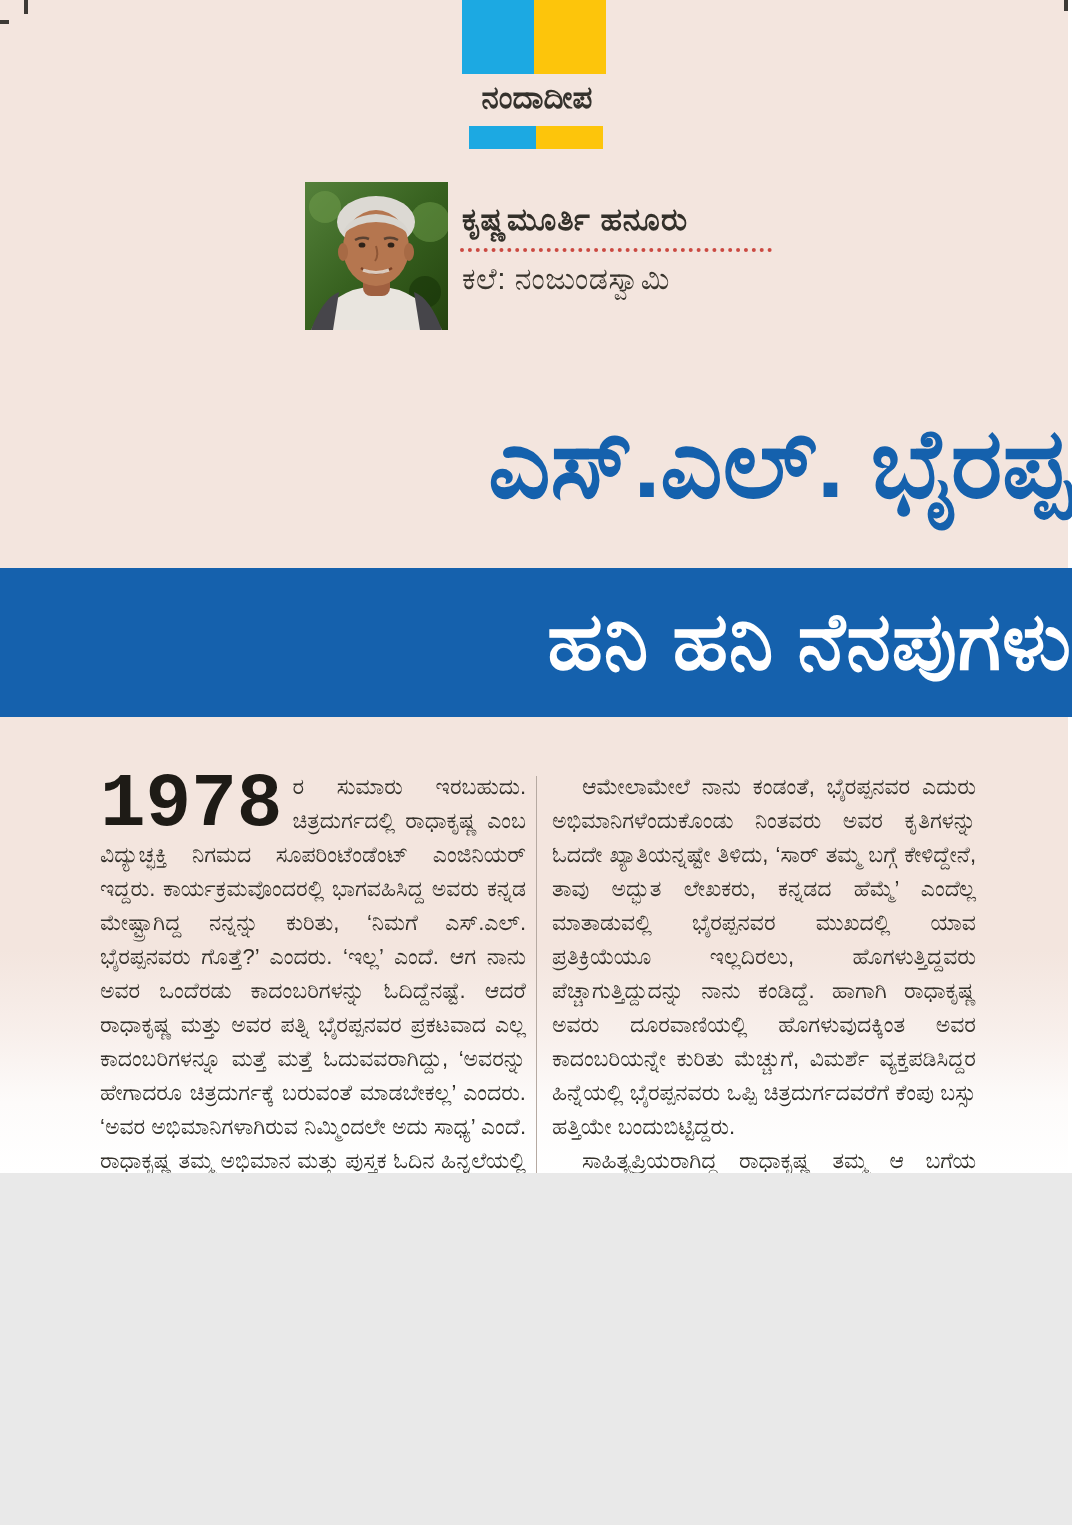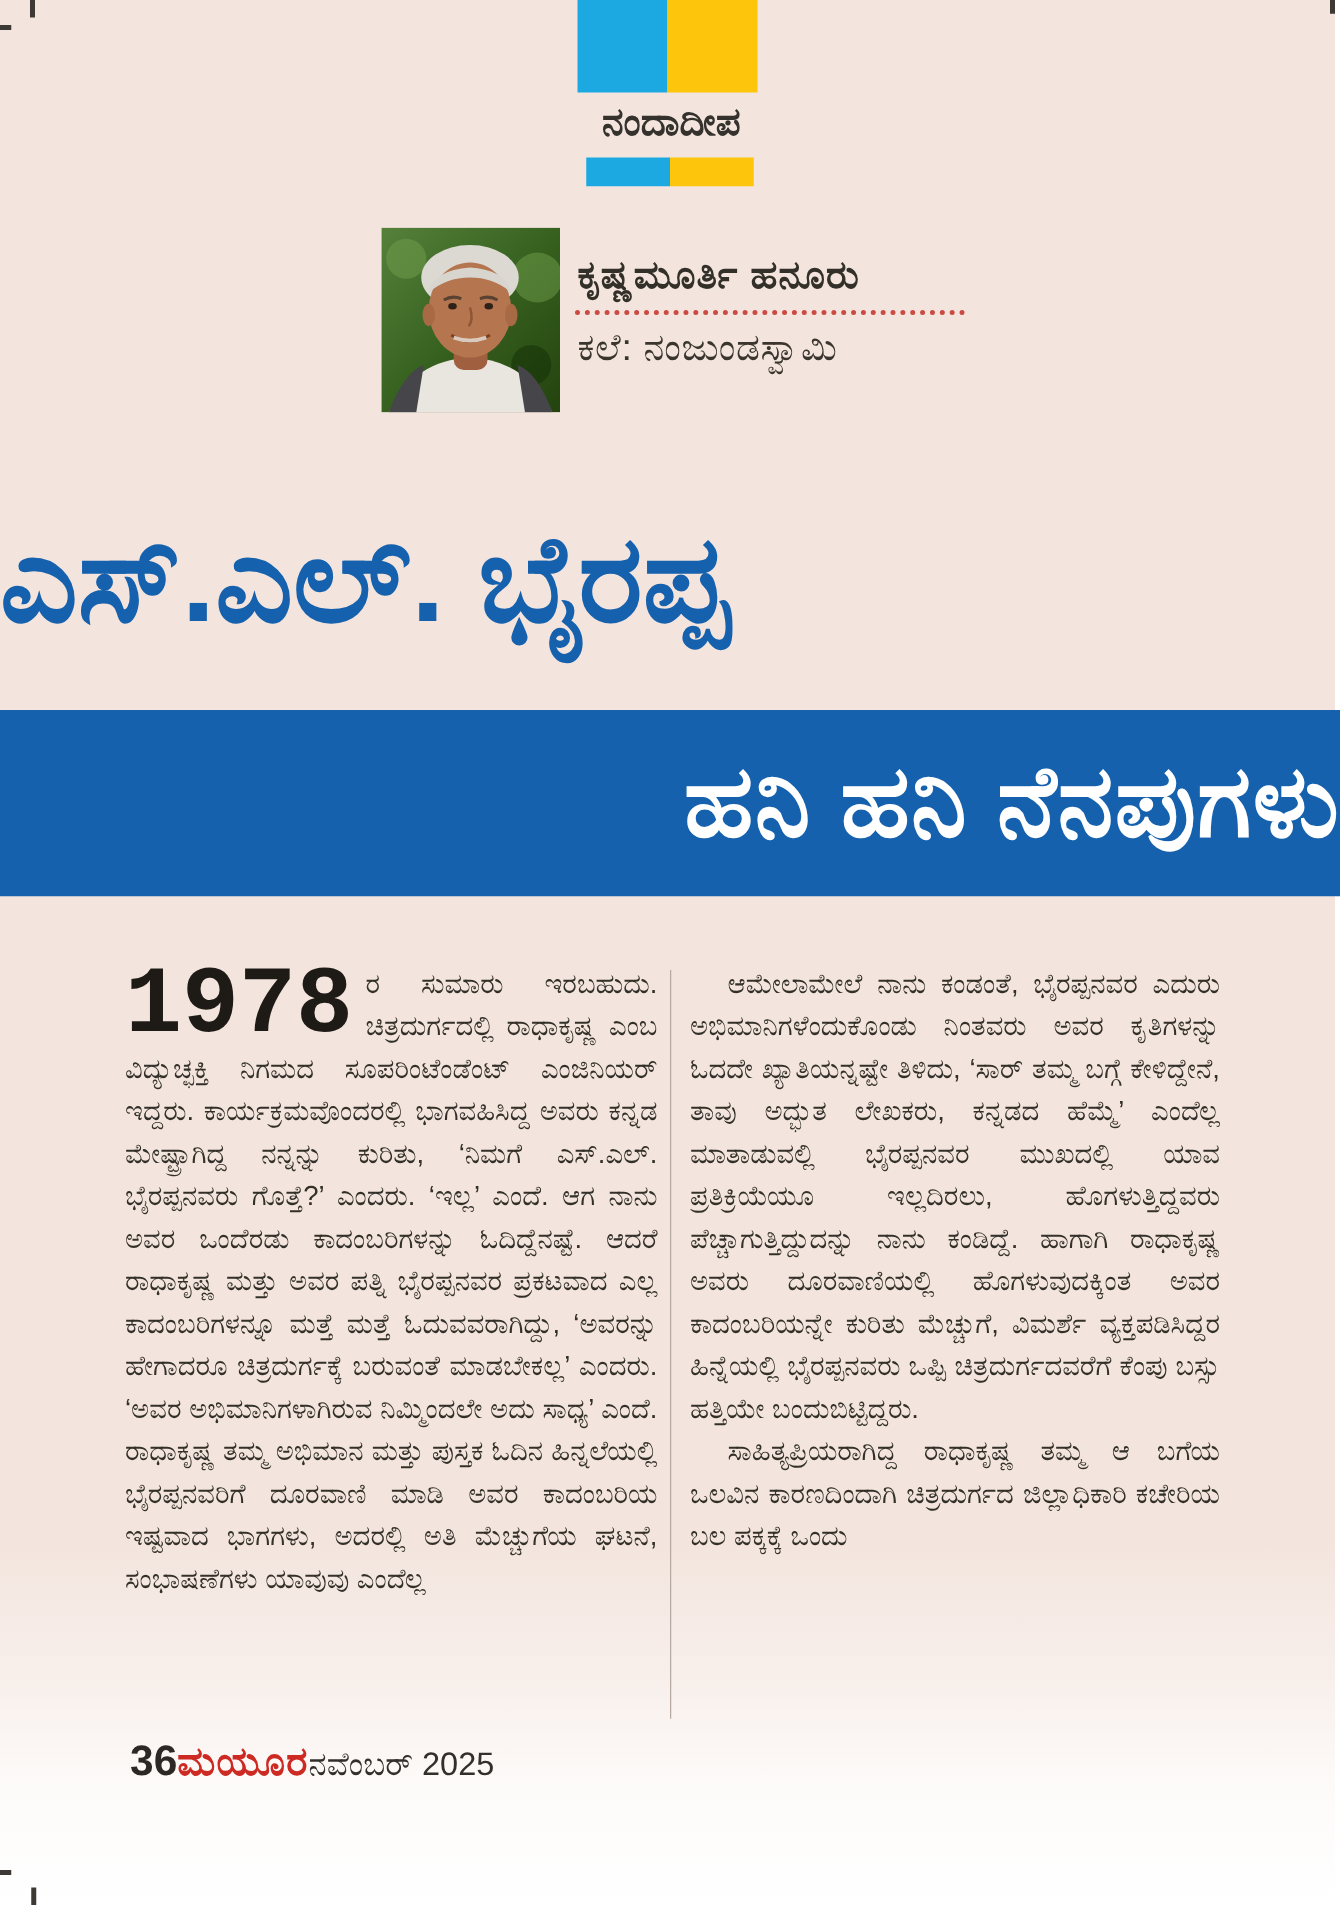--- a/index.html
+++ b/index.html
@@ -1,19 +1,19 @@
 <!DOCTYPE html>
 <html><head>
 <meta charset="utf-8">
 <style>
   * { margin:0; padding:0; box-sizing:border-box; }
   html,body { background:#e9e9e9; }
   .page {
     position:relative;
-    width:1072px; height:1525px;
+    width:1072px; height:1173px;
     margin:0 auto;
     background:linear-gradient(180deg,#f3e5de 0%,#f3e5de 81%,#f8efeb 88%,#fdfbfa 94%,#ffffff 100%);
     overflow:hidden;
     font-family:"Liberation Sans", sans-serif;
   }
   
   .mark { position:absolute; background:#3d3a36; }
   .mark-tl-v { left:24px; top:0; width:4px; height:14px; }
   .mark-tl-h { left:0; top:20px; width:9px; height:4px; }
   .mark-tr-v { left:1064px; top:0; width:5px; height:11px; }
@@ -44,21 +44,21 @@
     border-bottom:4px dotted #cb4a42;
   }
   .art-credit {
     position:absolute; left:462px; top:262px; width:420px;
     font-size:30px; color:#3a362f; letter-spacing:0.5px;
   }
 
   
   .main-title {
     position:absolute; left:0; top:408px; width:1072px;
-    text-align:left; font-size:97px; line-height:1.15; font-weight:bold;
+    text-align:right; font-size:97px; line-height:1.15; font-weight:bold;
     color:#1561ad;
   }
   .banner {
     position:absolute; left:0; top:568px; width:1072px; height:149px;
     background:#1561ad; display:flex; align-items:center; justify-content:flex-end;
   }
   .banner-text { color:#ffffff; font-size:80px; font-weight:bold; letter-spacing:1px; }
 
   
   .col { position:absolute; top:770px; }

